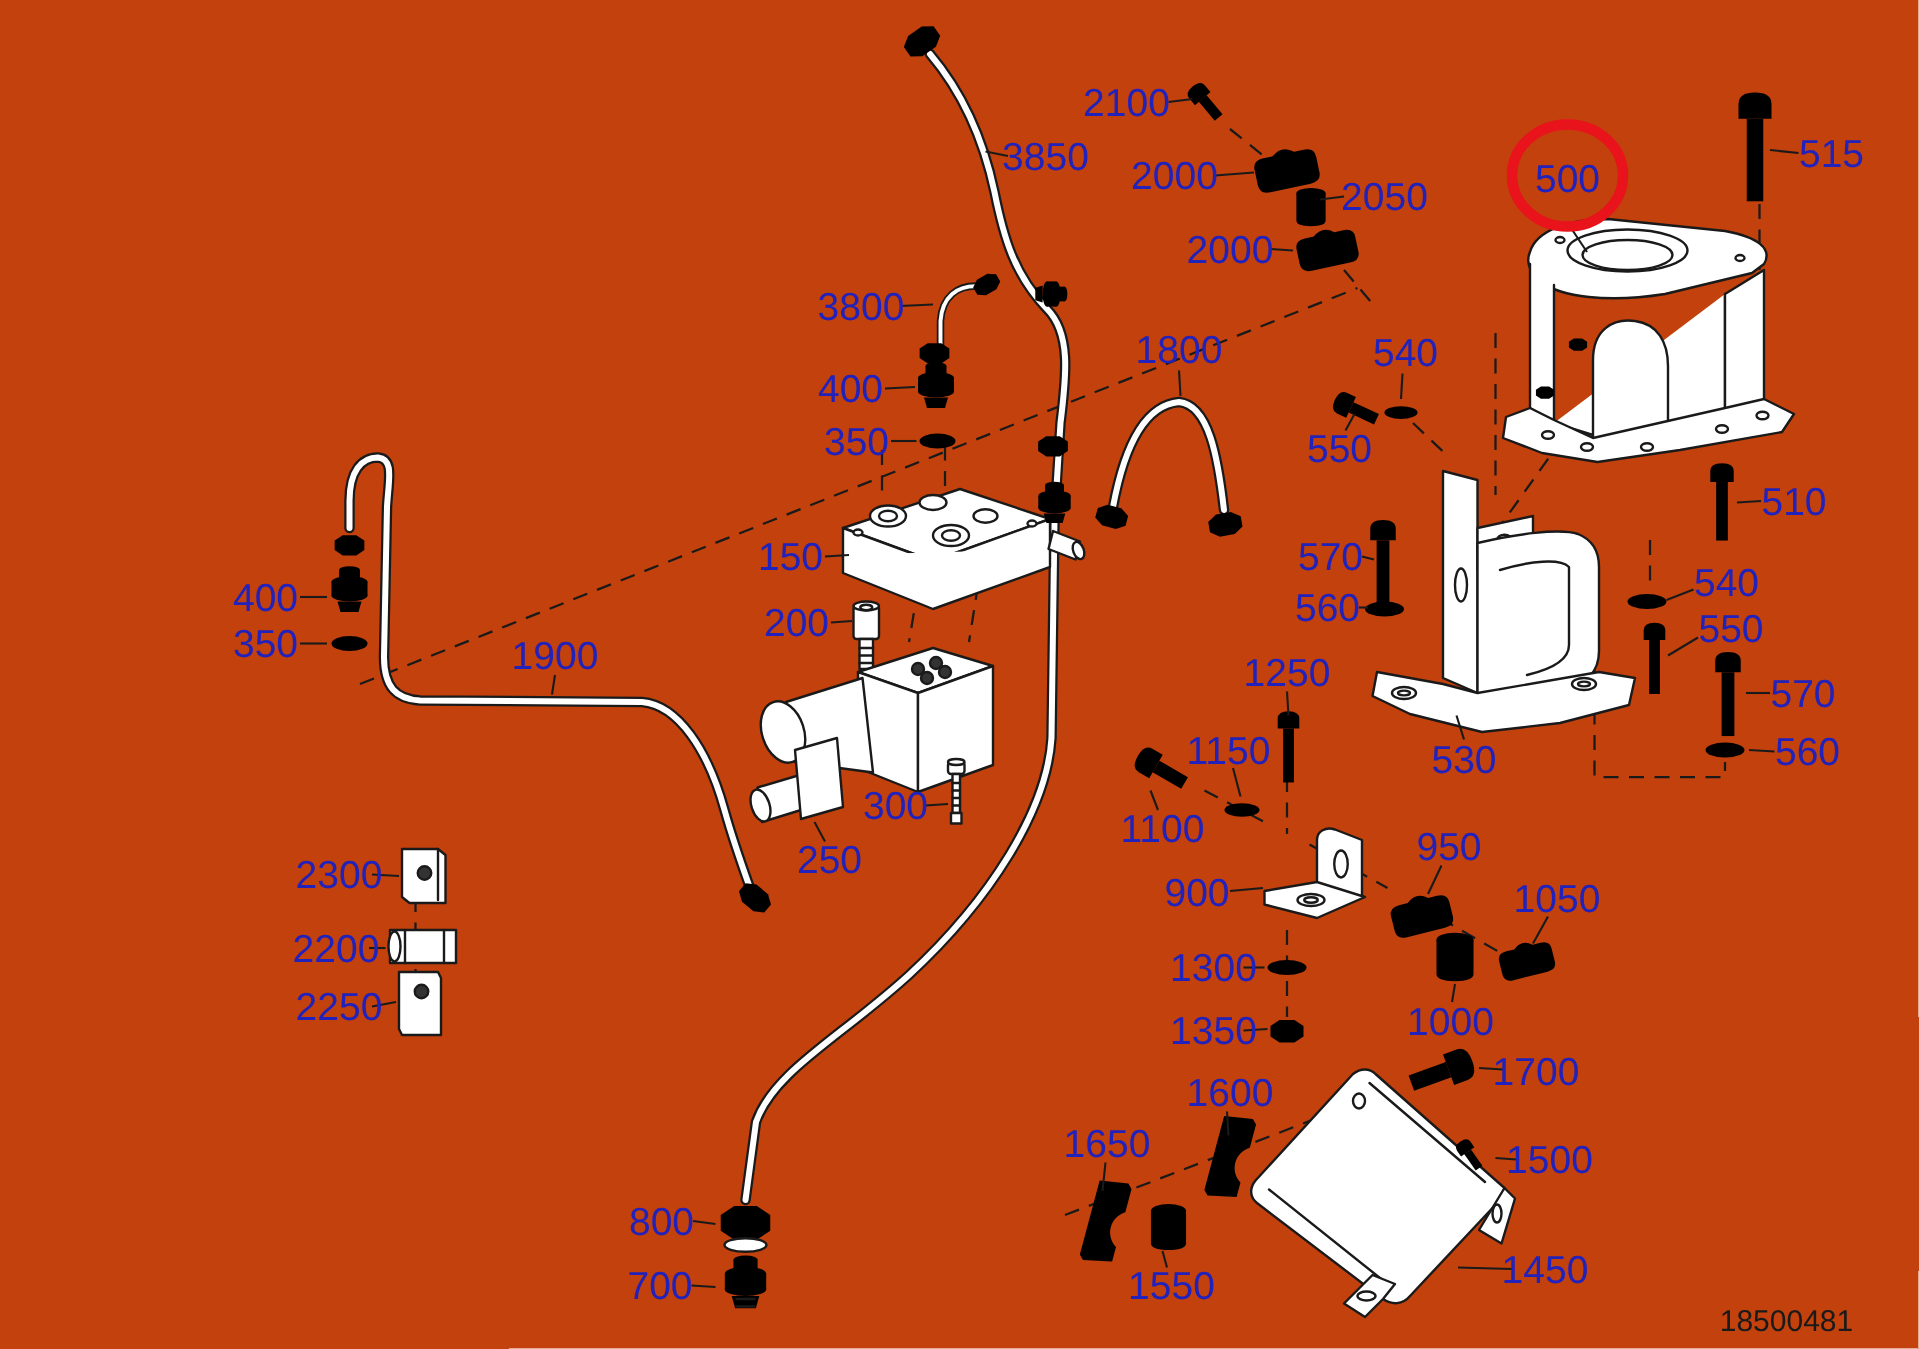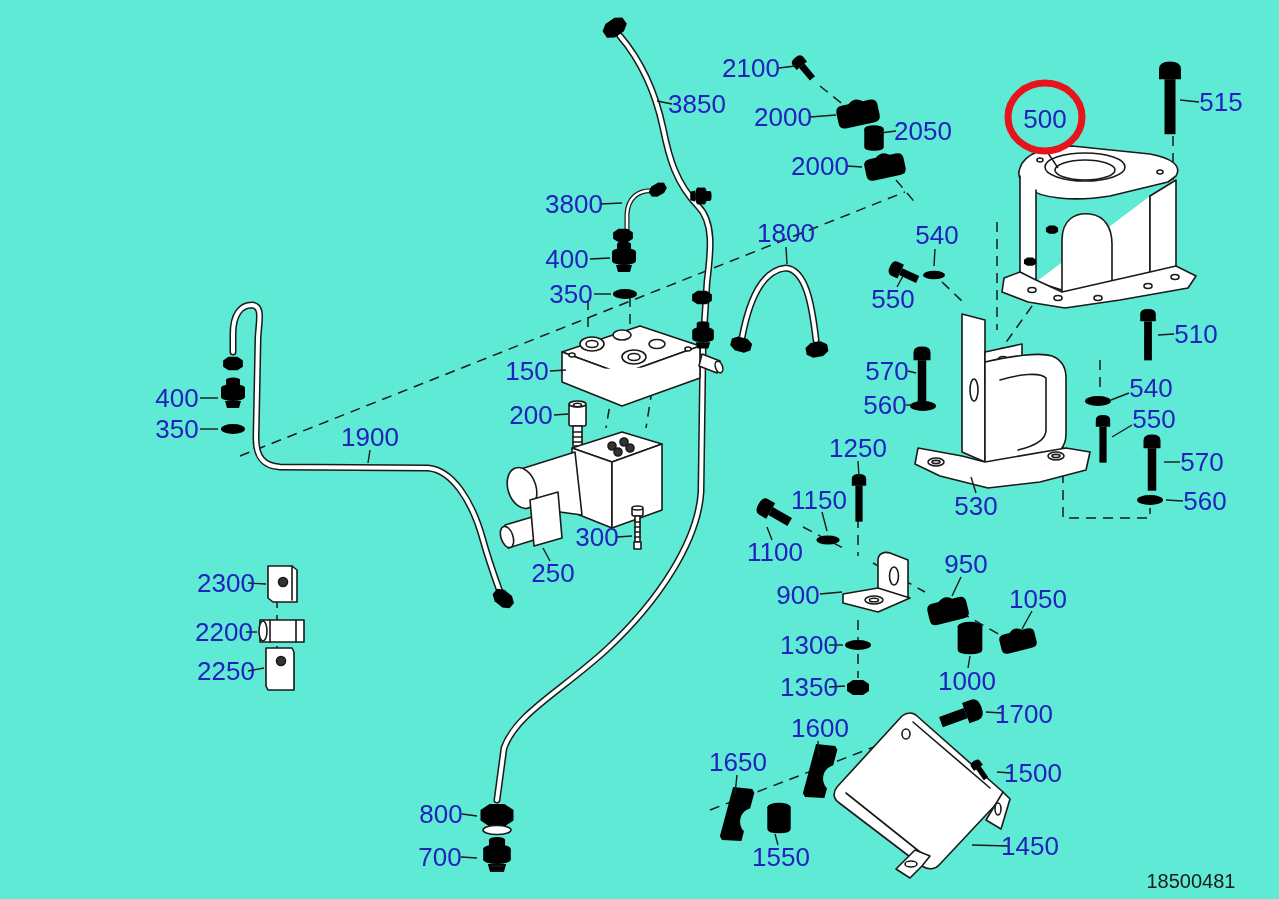--- a/index.html
+++ b/index.html
@@ -1,16 +1,16 @@
 <!DOCTYPE html>
 <html><head>
 <meta charset="utf-8">
 <style>
   html,body{margin:0;padding:0;background:#ffffff;}
-  .stage{position:relative;width:1279px;height:899px;background:#5eead4;overflow:hidden;
+  .stage{position:relative;width:1279px;height:899px;background:#c2410c;overflow:hidden;
          font-family:"Liberation Sans", sans-serif;}
   svg text{user-select:none;}
   .part path,.part rect,.part ellipse,.part circle,.part polygon{
       fill:#ffffff;stroke:#1a1a1a;stroke-width:1.6;stroke-linejoin:round;stroke-linecap:round;}
   .tube-o{fill:none;stroke:#1a1a1a;stroke-width:7;stroke-linecap:round;}
   .tube-i{fill:none;stroke:#ffffff;stroke-width:4;stroke-linecap:round;}
   .tubeS-o{fill:none;stroke:#1a1a1a;stroke-width:5;stroke-linecap:round;}
   .tubeS-i{fill:none;stroke:#ffffff;stroke-width:2.6;stroke-linecap:round;}
   .dash{fill:none;stroke:#1a1a1a;stroke-width:1.5;stroke-dasharray:10 7;}
   .leader{stroke:#1a1a1a;stroke-width:1.4;}

